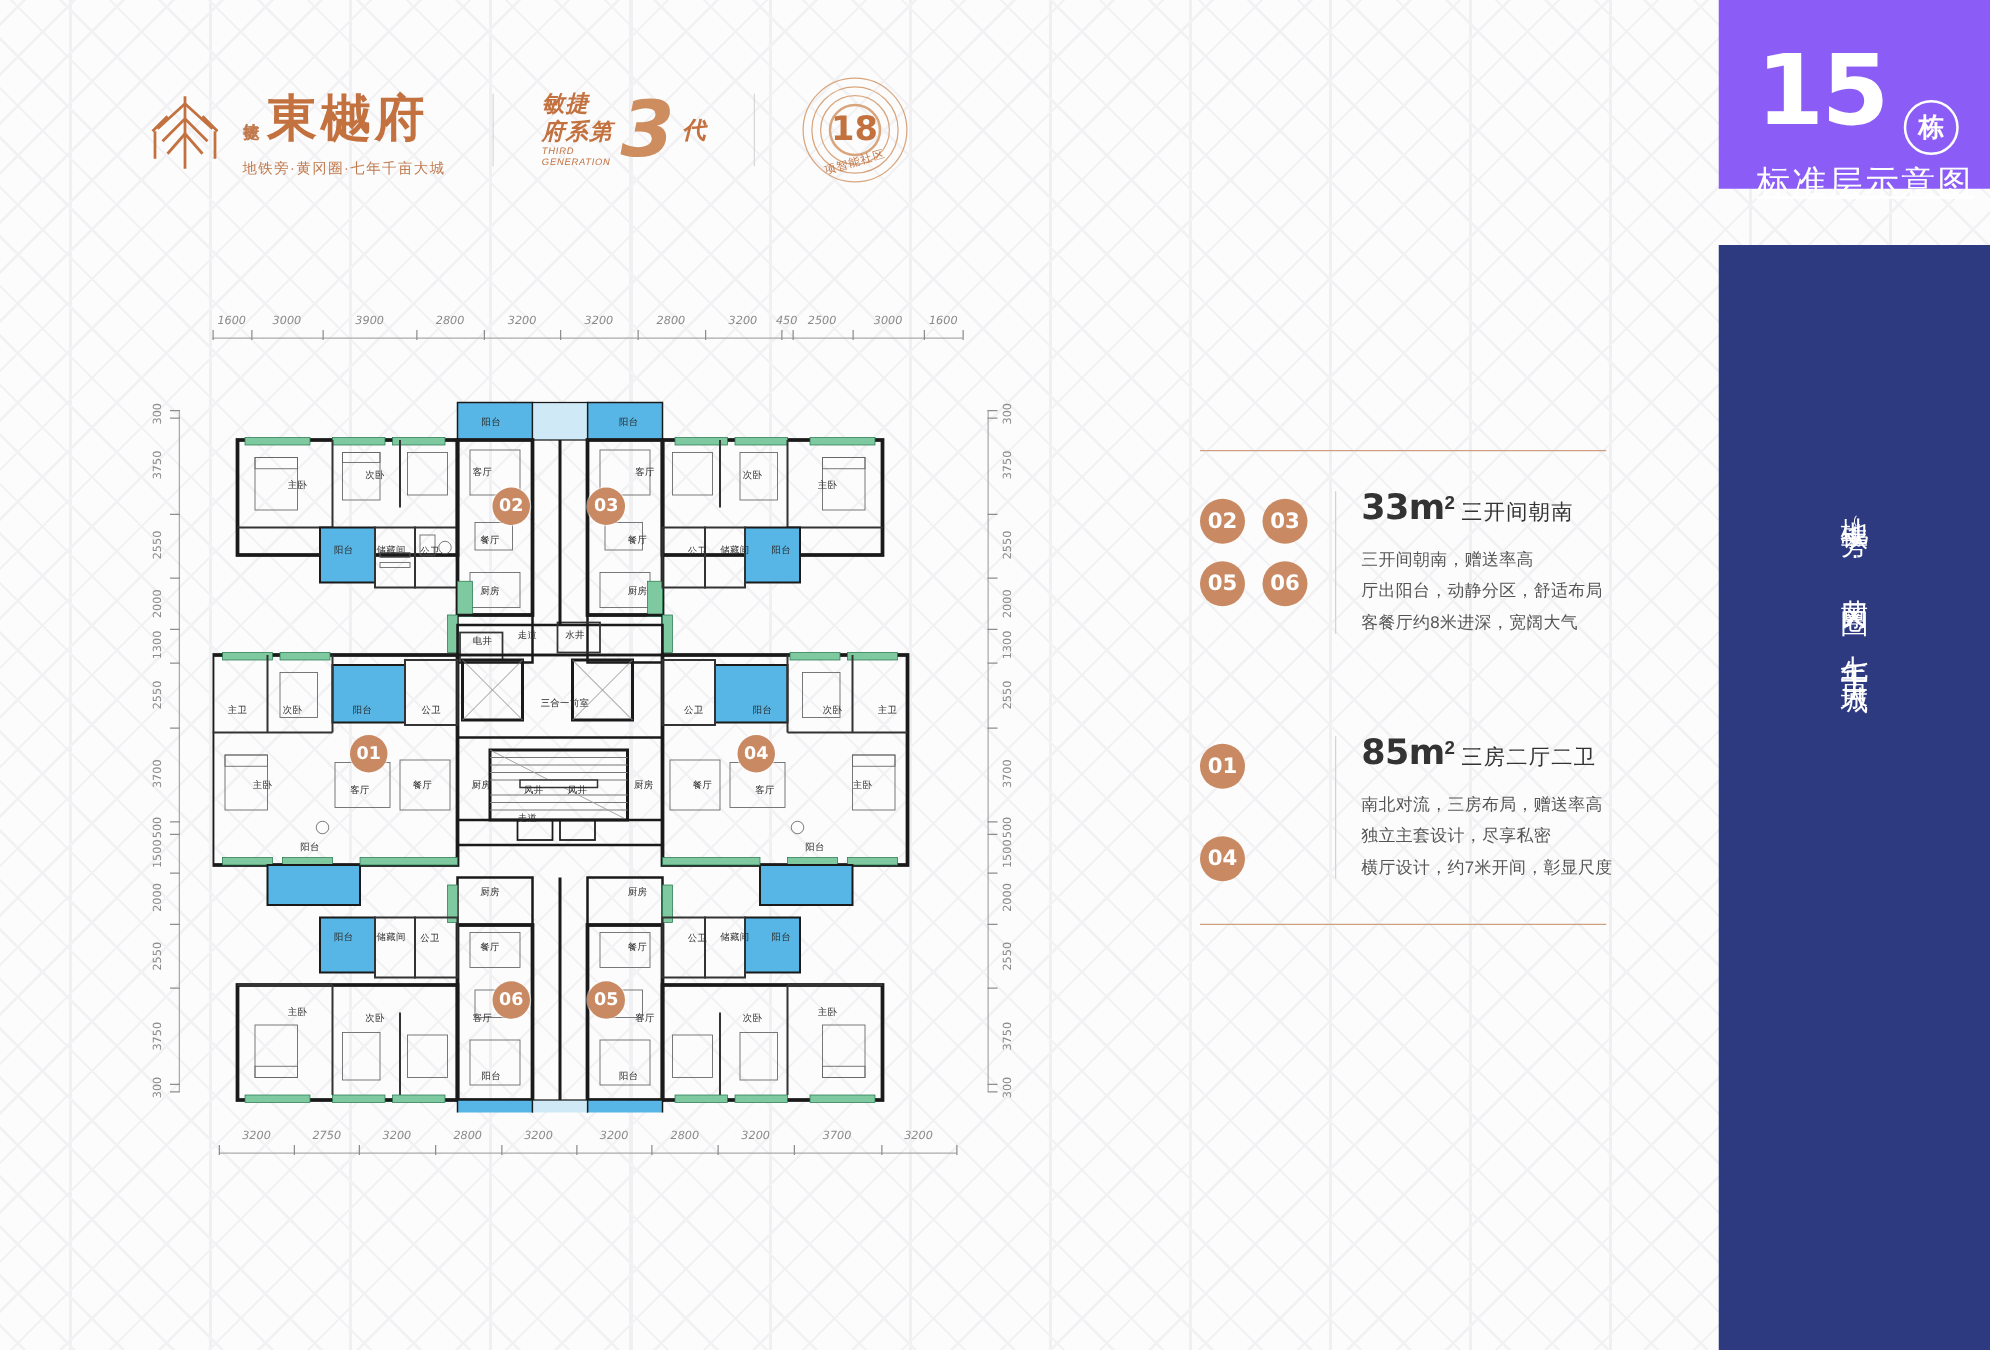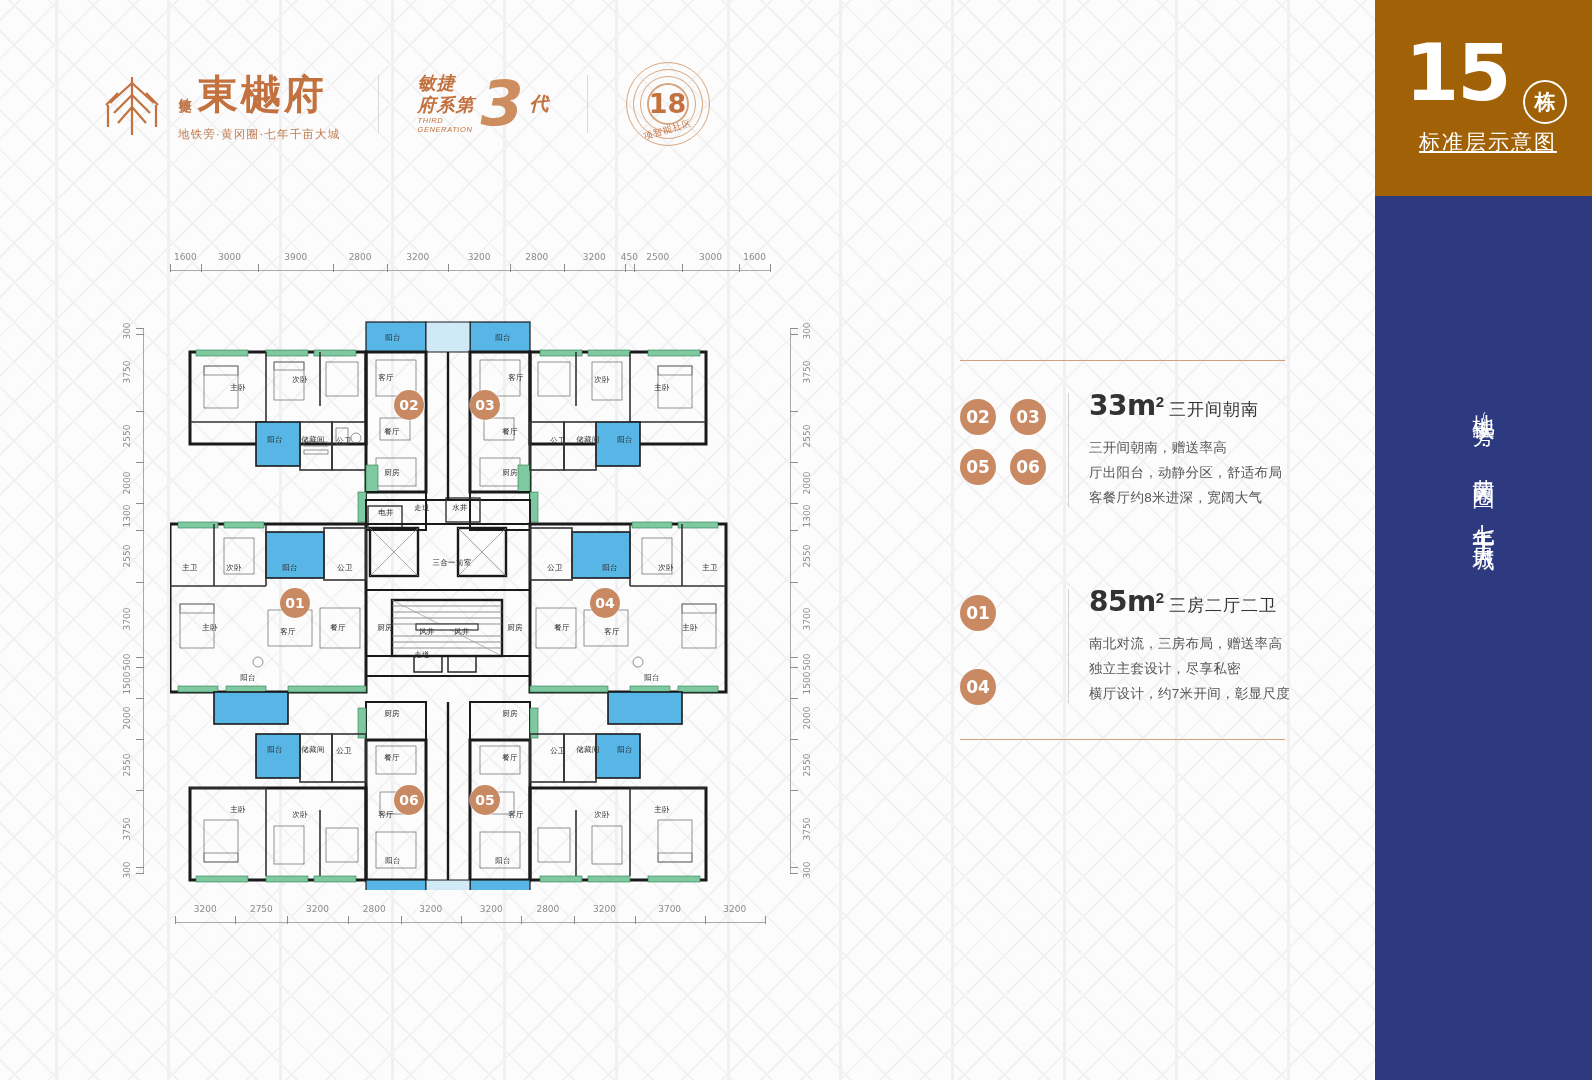--- a/index.html
+++ b/index.html
@@ -18,21 +18,21 @@
     background-color: #fdfdfd;
     background-image:
       repeating-linear-gradient(135deg, transparent 0 13px, #f1f1f3 13px 15px, transparent 15px 28px),
       repeating-linear-gradient(45deg, transparent 0 13px, #f1f1f3 13px 15px, transparent 15px 28px),
       repeating-linear-gradient(90deg, transparent 0 55px, #eeeef1 55px 58px, transparent 58px 112px);
     opacity: .85;
     pointer-events: none;
   }
 
   
-  #header { position: absolute; left: 0; top: 0; width: 1132px; height: 200px; }
+  #header { position: absolute; left: 16px; top: 0; width: 1132px; height: 200px; }
 
   .logo-wrap { position: absolute; left: 100px; top: 62px; display: flex; align-items: center; gap: 14px; }
   .leaf-mark { width: 64px; height: 70px; }
   .brand-cn { display: flex; flex-direction: column; }
   .brand-row { display: flex; align-items: flex-end; gap: 6px; }
   .brand-small {
     font-size: 13px; color: #c07a4e; line-height: 1.05;
     writing-mode: vertical-rl; height: 34px; letter-spacing: 1px; font-weight: bold;
   }
   .brand-big {
@@ -60,36 +60,36 @@
 
   .corp-logo { position: absolute; left: 1098px; top: 78px; display: flex; flex-direction: column; align-items: center; }
   .corp-row { display: flex; align-items: center; gap: 6px; }
   .corp-swoosh { width: 62px; height: 36px; }
   .corp-cn { font-size: 30px; font-weight: bold; color: #2b2b2b; letter-spacing: 1px;
              font-family: "DejaVu Sans", sans-serif; }
   .corp-tag { font-size: 13px; color: #3a3a3a; letter-spacing: 5px; margin-top: 9px; }
 
   
   #panel-top {
-    position: absolute; right: 0; top: 0; width: 217px; height: 196px;
-    background: #a16207;
+    position: absolute; right: 0; top: 0; width: 217px; height: 151px;
+    background: #8b5cf6;
   }
   .bldg-num {
     position: absolute; left: 30px; top: 36px;
     font-size: 78px; font-weight: bold; color: #fff; line-height: .95;
     font-family: "DejaVu Sans", sans-serif; letter-spacing: -2px;
   }
   .bldg-dong {
     position: absolute; left: 148px; top: 80px; width: 44px; height: 44px;
     border: 2.5px solid #fff; border-radius: 50%; color: #fff;
     font-size: 21px; display: flex; align-items: center; justify-content: center; font-weight: bold;
   }
   .bldg-sub {
-    position: absolute; left: 44px; top: 128px;
-    font-size: 21px; color: #fff; letter-spacing: 2px; text-decoration: underline;
+    position: absolute; left: 30px; top: 128px;
+    font-size: 27px; color: #fff; letter-spacing: 2px; text-decoration: underline;
   }
   #panel-blue {
     position: absolute; right: 0; top: 196px; width: 217px; height: 884px;
     background: #2e3a80;
   }
   .vtext {
     position: absolute; left: 50%; transform: translateX(-50%); top: 200px;
     color: #fff; font-size: 22px; letter-spacing: 5px;
     writing-mode: vertical-rl; text-orientation: upright;
     display: flex; align-items: center;
@@ -110,21 +110,21 @@
   .legend-body { flex: 1; }
   .area-line { display: flex; align-items: baseline; margin-bottom: 14px; }
   .area-num { font-size: 28px; font-weight: bold; color: #333; font-family: "DejaVu Sans", sans-serif; letter-spacing: -.5px; }
   .area-sup { font-size: 15px; font-weight: bold; color: #333; vertical-align: super; position: relative; top: -8px; }
   .area-type { font-size: 17px; color: #333; margin-left: 5px; letter-spacing: 1px; }
   .desc { font-size: 13.5px; color: #555; line-height: 1.85; letter-spacing: .3px; }
 
   
   #plan { position: absolute; left: 110px; top: 250px; width: 730px; height: 700px; }
 
-  .ruler-h { position: absolute; height: 26px; }
+  .ruler-h { position: absolute; height: 26px; font-style: italic; }
   .ruler-h .axis { position: absolute; left: 0; right: 0; top: 20px; height: 1px; background: #a9a9a9; }
   .tick-h { position: absolute; top: 14px; width: 1px; height: 8px; background: #8d8d8d; }
   .seg-h { position: absolute; top: 2px; font-size: 9px; color: #8a8a8a; text-align: center;
            font-family: "DejaVu Sans", sans-serif; transform: translateX(-50%); }
 
   .ruler-v { position: absolute; width: 26px; }
   .ruler-v .axis { position: absolute; top: 0; bottom: 0; right: 2px; width: 1px; background: #a9a9a9; }
   .tick-v { position: absolute; right: 2px; width: 8px; height: 1px; background: #8d8d8d; }
   .seg-v { position: absolute; right: 14px; font-size: 9px; color: #8a8a8a;
            font-family: "DejaVu Sans", sans-serif;

